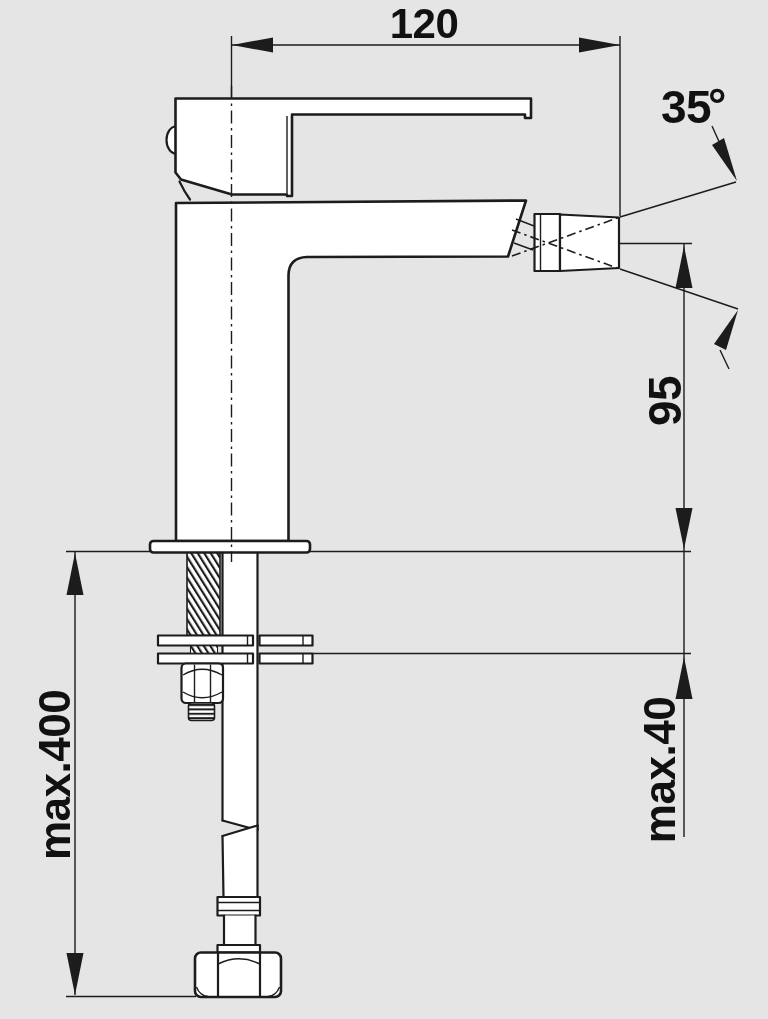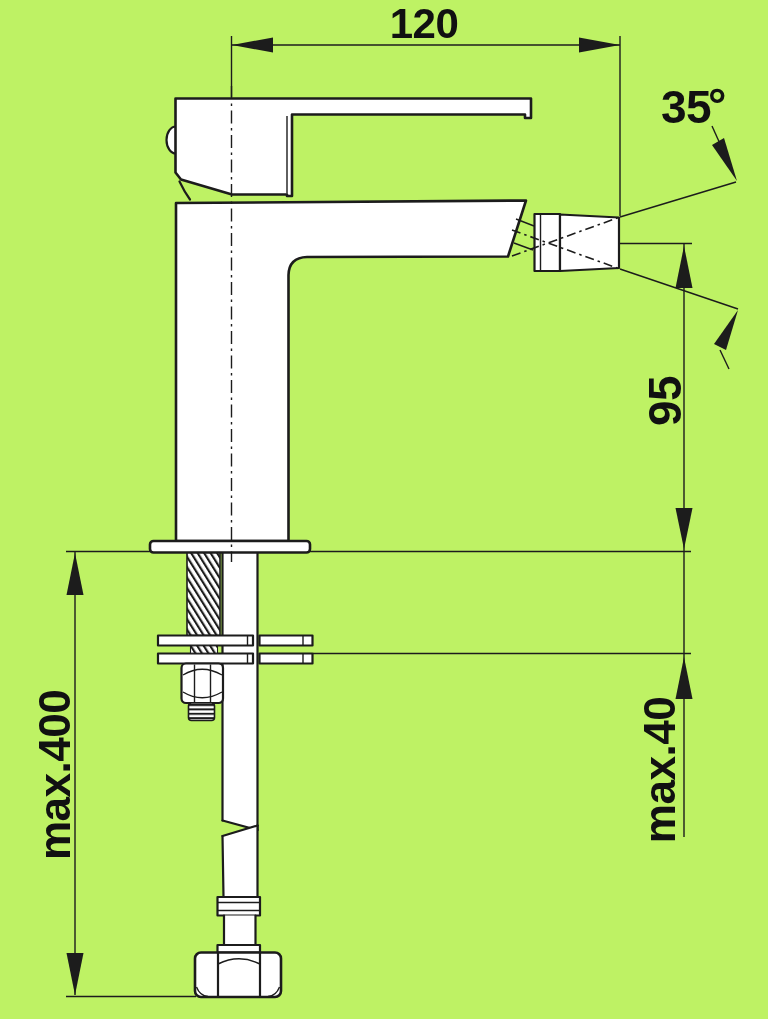--- a/index.html
+++ b/index.html
@@ -1,16 +1,16 @@
 <!DOCTYPE html>
 <html><head>
 <meta charset="utf-8">
 <style>
   html,body{margin:0;padding:0;background:#fff;}
-  .stage{position:relative;width:768px;height:1019px;background:#bef264;overflow:hidden;
+  .stage{position:relative;width:768px;height:1019px;background:#e5e5e5;overflow:hidden;
          font-family:"Liberation Sans",sans-serif;}
   svg{display:block}
   .thin{stroke:#1c1c1c;stroke-width:1.4;fill:none;}
   .obj{stroke:#1c1c1c;stroke-width:2.6;fill:#fff;stroke-linejoin:round;}
   .obj2{stroke:#1c1c1c;stroke-width:2.2;fill:#fff;stroke-linejoin:round;}
   .edge{stroke:#1c1c1c;stroke-width:2.2;fill:none;stroke-linecap:round;}
   .fine{stroke:#1c1c1c;stroke-width:1.4;fill:none;}
   .arr{fill:#1c1c1c;stroke:none;}
   .cl{stroke:#1c1c1c;stroke-width:1.4;fill:none;stroke-dasharray:13 4.5 2.5 4.5;}
   .cl2{stroke:#1c1c1c;stroke-width:1.6;fill:none;stroke-dasharray:9 4 2.5 4;}

